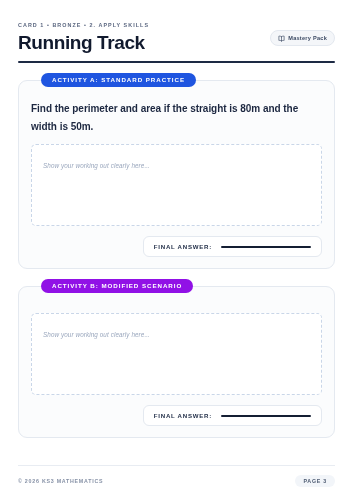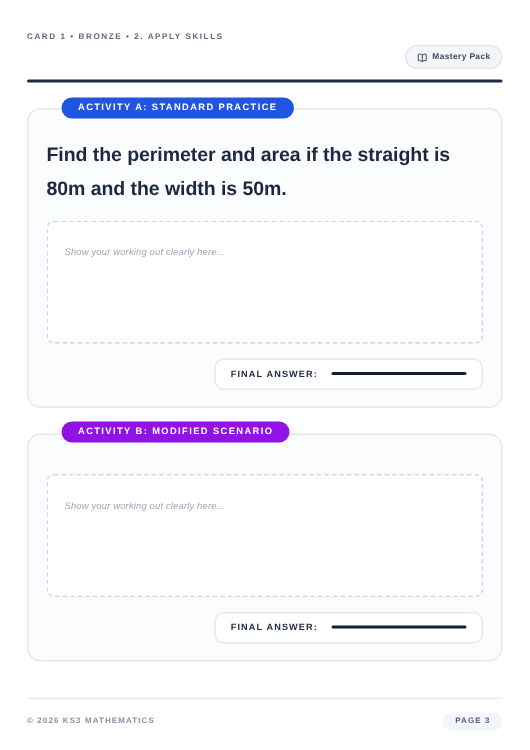--- a/index.html
+++ b/index.html
@@ -116,21 +116,21 @@
     letter-spacing: 0.95px;
     color: #ffffff;
     text-transform: uppercase;
     white-space: nowrap;
     line-height: 1;
   }
   .badge-blue  { background: #1f55e0; }
   .badge-purple{ background: #9111e6; }
 
   .question {
-    font-size: 13px;
+    font-size: 10px;
     line-height: 1.75;
     color: #1c2740;
     font-weight: bold;
     margin: 2px 0 0 0;
     letter-spacing: -0.04px;
   }
 
   .working-box {
     margin-top: 9px;
     border: 1px dashed #c9d6e8;
@@ -210,20 +210,21 @@
   }
 </style>
 </head>
 <body>
 
 <div class="page">
 
   <div class="header">
     <div class="header-left">
       <div class="eyebrow">CARD 1 • BRONZE • 2. APPLY SKILLS</div>
+      <div class="page-title">Running Track</div>
     </div>
     <div class="mastery-pack">
       <span>
         <svg class="book-icon" viewBox="0 0 16 16" fill="none" stroke="#3c4a63" stroke-width="1.5" stroke-linecap="round" stroke-linejoin="round">
           <path d="M8 4 C6.5 2.6 4.4 2.4 2 2.6 L2 12.4 C4.4 12.2 6.5 12.4 8 13.6"></path>
           <path d="M8 4 C9.5 2.6 11.6 2.4 14 2.6 L14 12.4 C11.6 12.2 9.5 12.4 8 13.6"></path>
           <path d="M8 4 L8 13.6"></path>
         </svg>
       </span>
       <span class="label">Mastery Pack</span>

